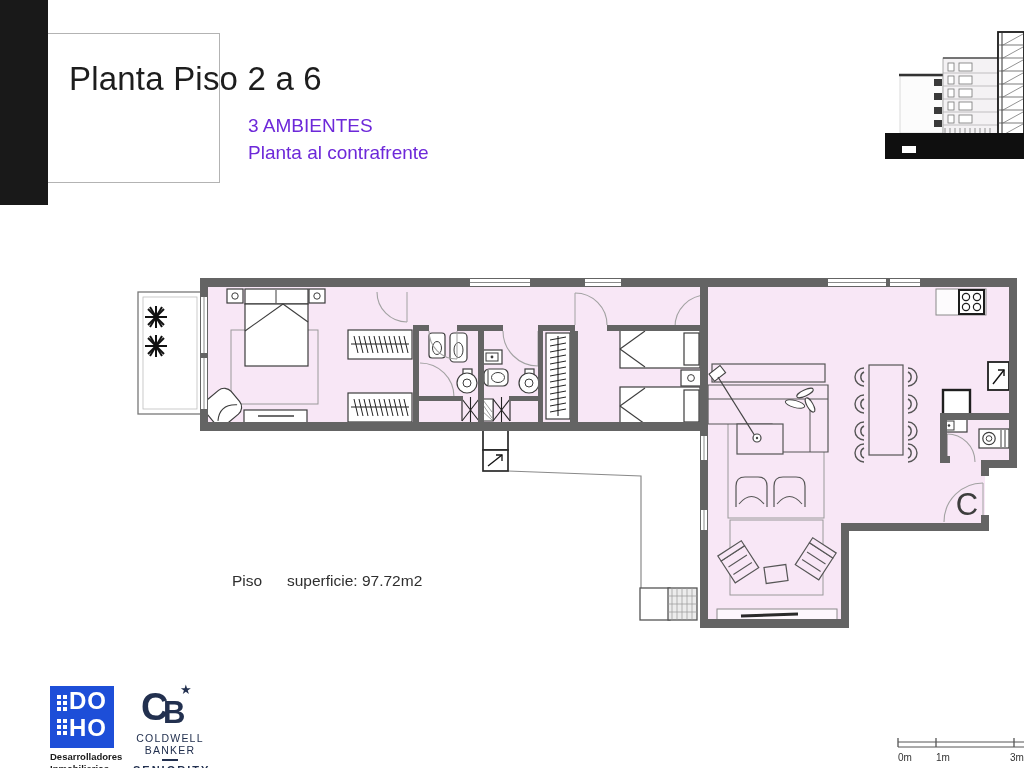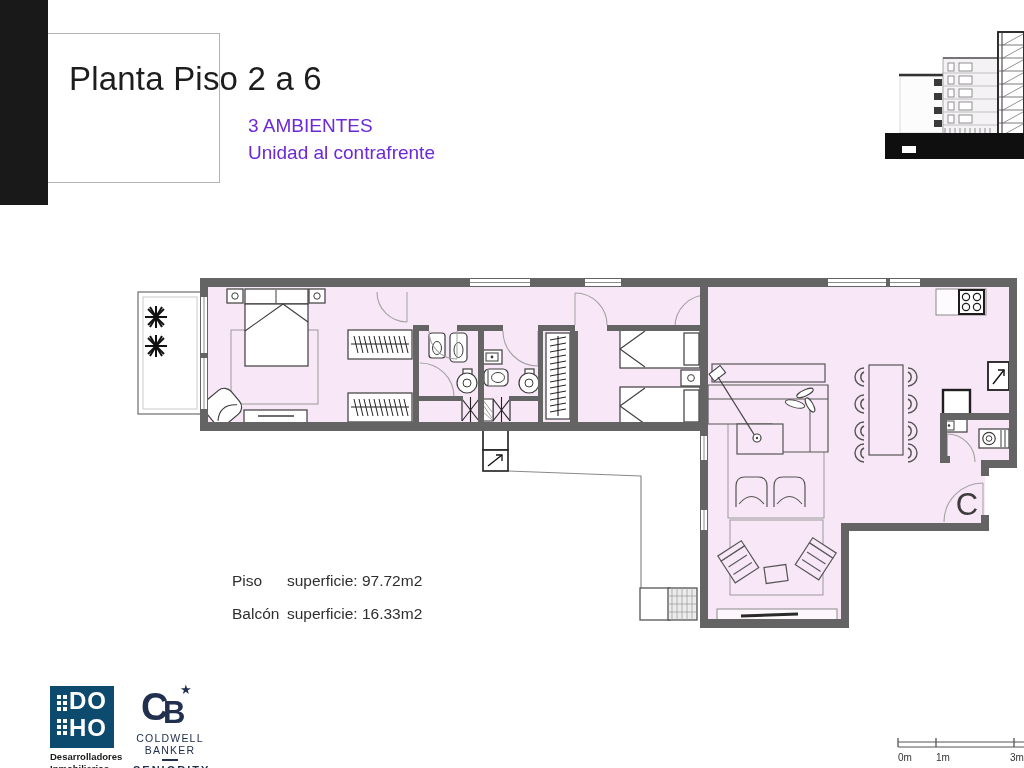--- a/index.html
+++ b/index.html
@@ -20,21 +20,21 @@
   .w{fill:#646464;}
   .f{fill:#f8e7f6;}
   .fur{fill:#f8e7f6;stroke:#565656;stroke-width:1.2;}
   .furw{fill:#ffffff;stroke:#3d3d3d;stroke-width:1.2;}
   .tl{fill:none;stroke:#9a9a9a;stroke-width:1;}
   .arc{fill:none;stroke:#a2a2a2;stroke-width:1.1;}
   .win{fill:#ffffff;}
   .winl{stroke:#8a8a8a;stroke-width:1;}
   
   #doho{left:50px;top:686px;}
-  #doho-square{position:relative;width:64px;height:62px;background:#0c4a6e;}
+  #doho-square{position:relative;width:64px;height:62px;background:#1d4ed8;}
   #doho-square .dots{position:absolute;left:7px;display:grid;grid-template-columns:4px 4px;grid-gap:2px;}
   #doho-square .dots i{width:4px;height:4px;background:#fff;display:block;}
   #doho-square .dl{top:9px;} #doho-square .dl2{top:33px;}
   #doho-square .big{position:absolute;left:19px;color:#fff;font-weight:bold;font-size:24px;line-height:26px;letter-spacing:1px;}
   #doho-line1{top:2px;} #doho-line2{top:29px;}
   .doho-cap{font-size:9.5px;color:#1a1a1a;font-weight:bold;margin-top:3px;line-height:12px;}
   #cb{left:133px;top:686px;width:74px;text-align:center;color:#22304f;}
   #cb-mono{position:relative;height:46px;}
   #cb-mono .c{position:absolute;left:8px;top:0px;font-size:38px;font-weight:bold;}
   #cb-mono .b{position:absolute;left:30px;top:9px;font-size:31px;font-weight:bold;}
@@ -47,21 +47,21 @@
   #scalebar line{stroke:#555;}
 </style>
 </head>
 <body>
 
 <div class="abs" id="title-outline"></div>
 <div class="abs" id="corner-block"></div>
 <div class="abs" id="page-title">Planta Piso 2 a 6</div>
 <div class="abs" id="subtitle">
   <div>3 AMBIENTES</div>
-  <div>Unidad al contrafrente</div>
+  <div>Planta al contrafrente</div>
 </div>
 
 <svg class="abs" style="left:880px;top:0px;" width="144" height="168" viewBox="0 0 144 168">
   <rect x="20" y="76" width="43" height="57" fill="#fcfcfc" stroke="#c4c4c4" stroke-width="0.6"></rect>
   <line x1="19" y1="75" x2="63" y2="75" stroke="#333" stroke-width="2.4"></line>
   <g fill="#3a3a3a">
     <rect x="54" y="79" width="8" height="7"></rect>
       <rect x="54" y="93" width="8" height="7"></rect>
     <rect x="54" y="107" width="8" height="7"></rect>
       <rect x="54" y="120" width="8" height="7"></rect>
@@ -456,24 +456,20 @@
   </g>
 
   <text x="967" y="515" font-size="31" fill="#3d3d3d" text-anchor="middle">C</text>
 </svg>
 
 <div class="abs" id="measurements">
   <div class="mrow">
     <span class="mlabel">Piso</span>
     <span>superficie: 97.72m2</span>
   </div>
-  <div class="mrow">
-    <span class="mlabel">Balcón</span>
-    <span>superficie: 16.33m2</span>
-  </div>
 </div>
 
 <div class="abs" id="doho">
   <div id="doho-square">
     <span class="dots dl">
         <i></i>
         <i></i>
         <i></i>
         <i></i>
         <i></i>

